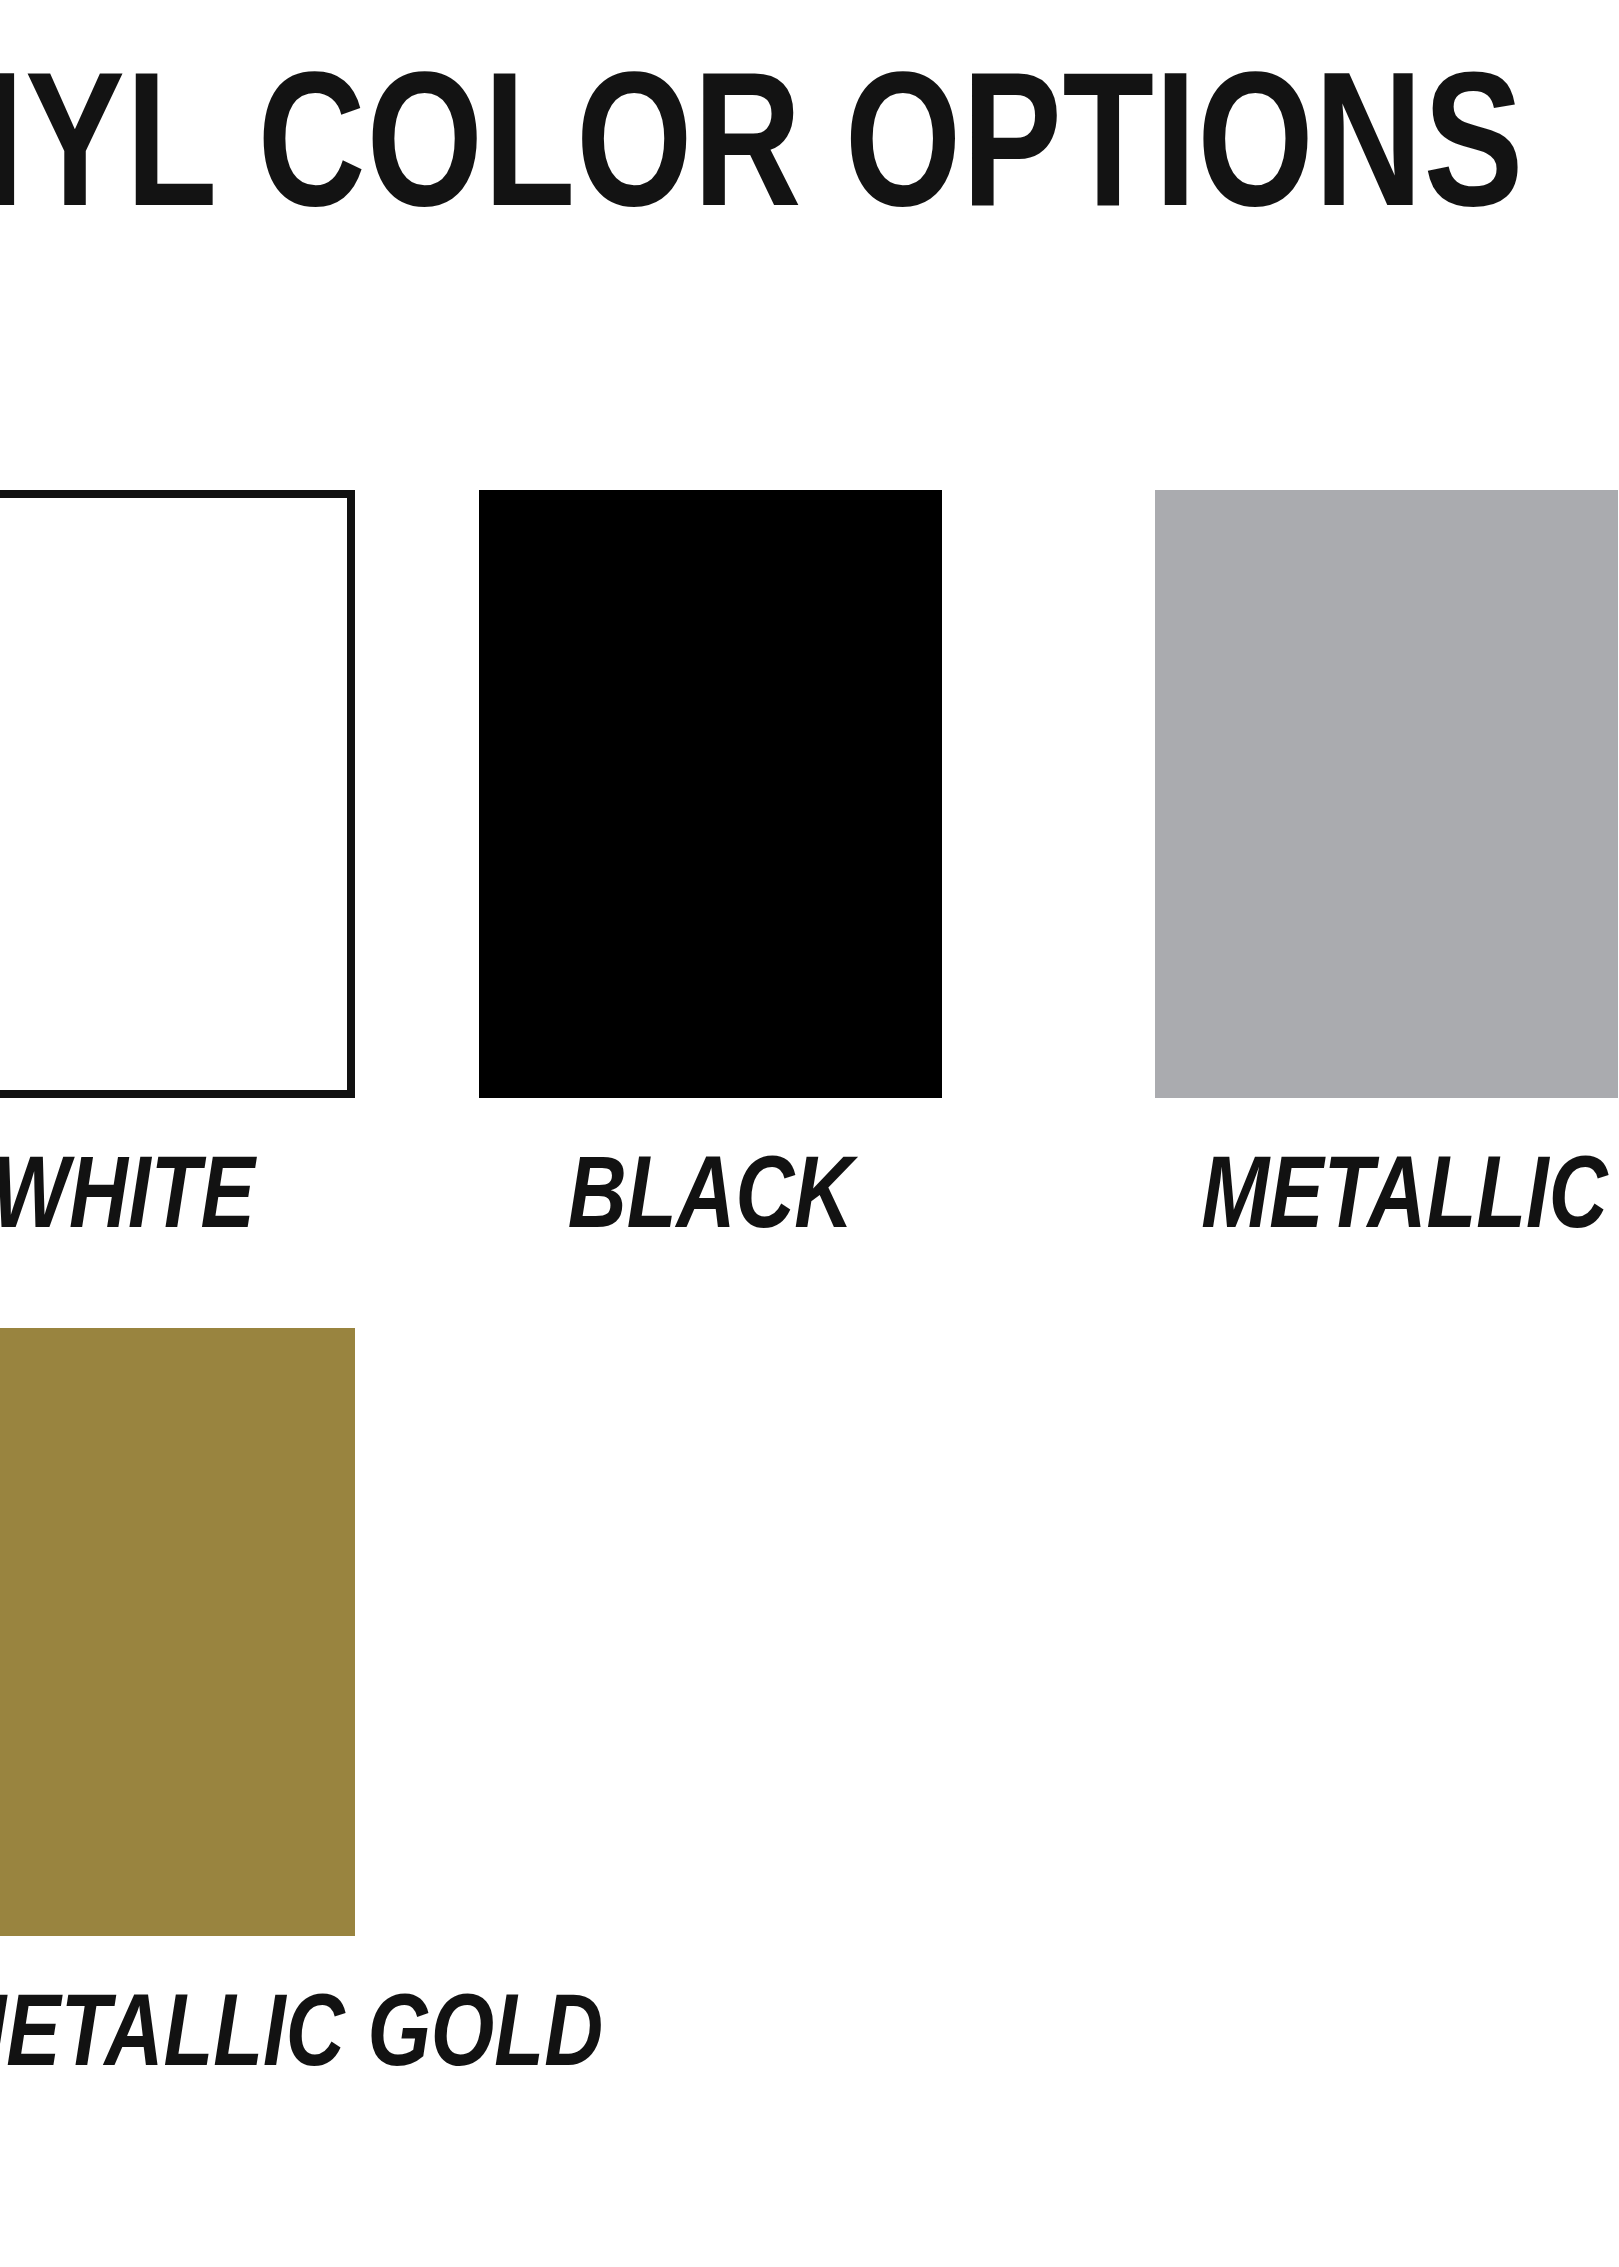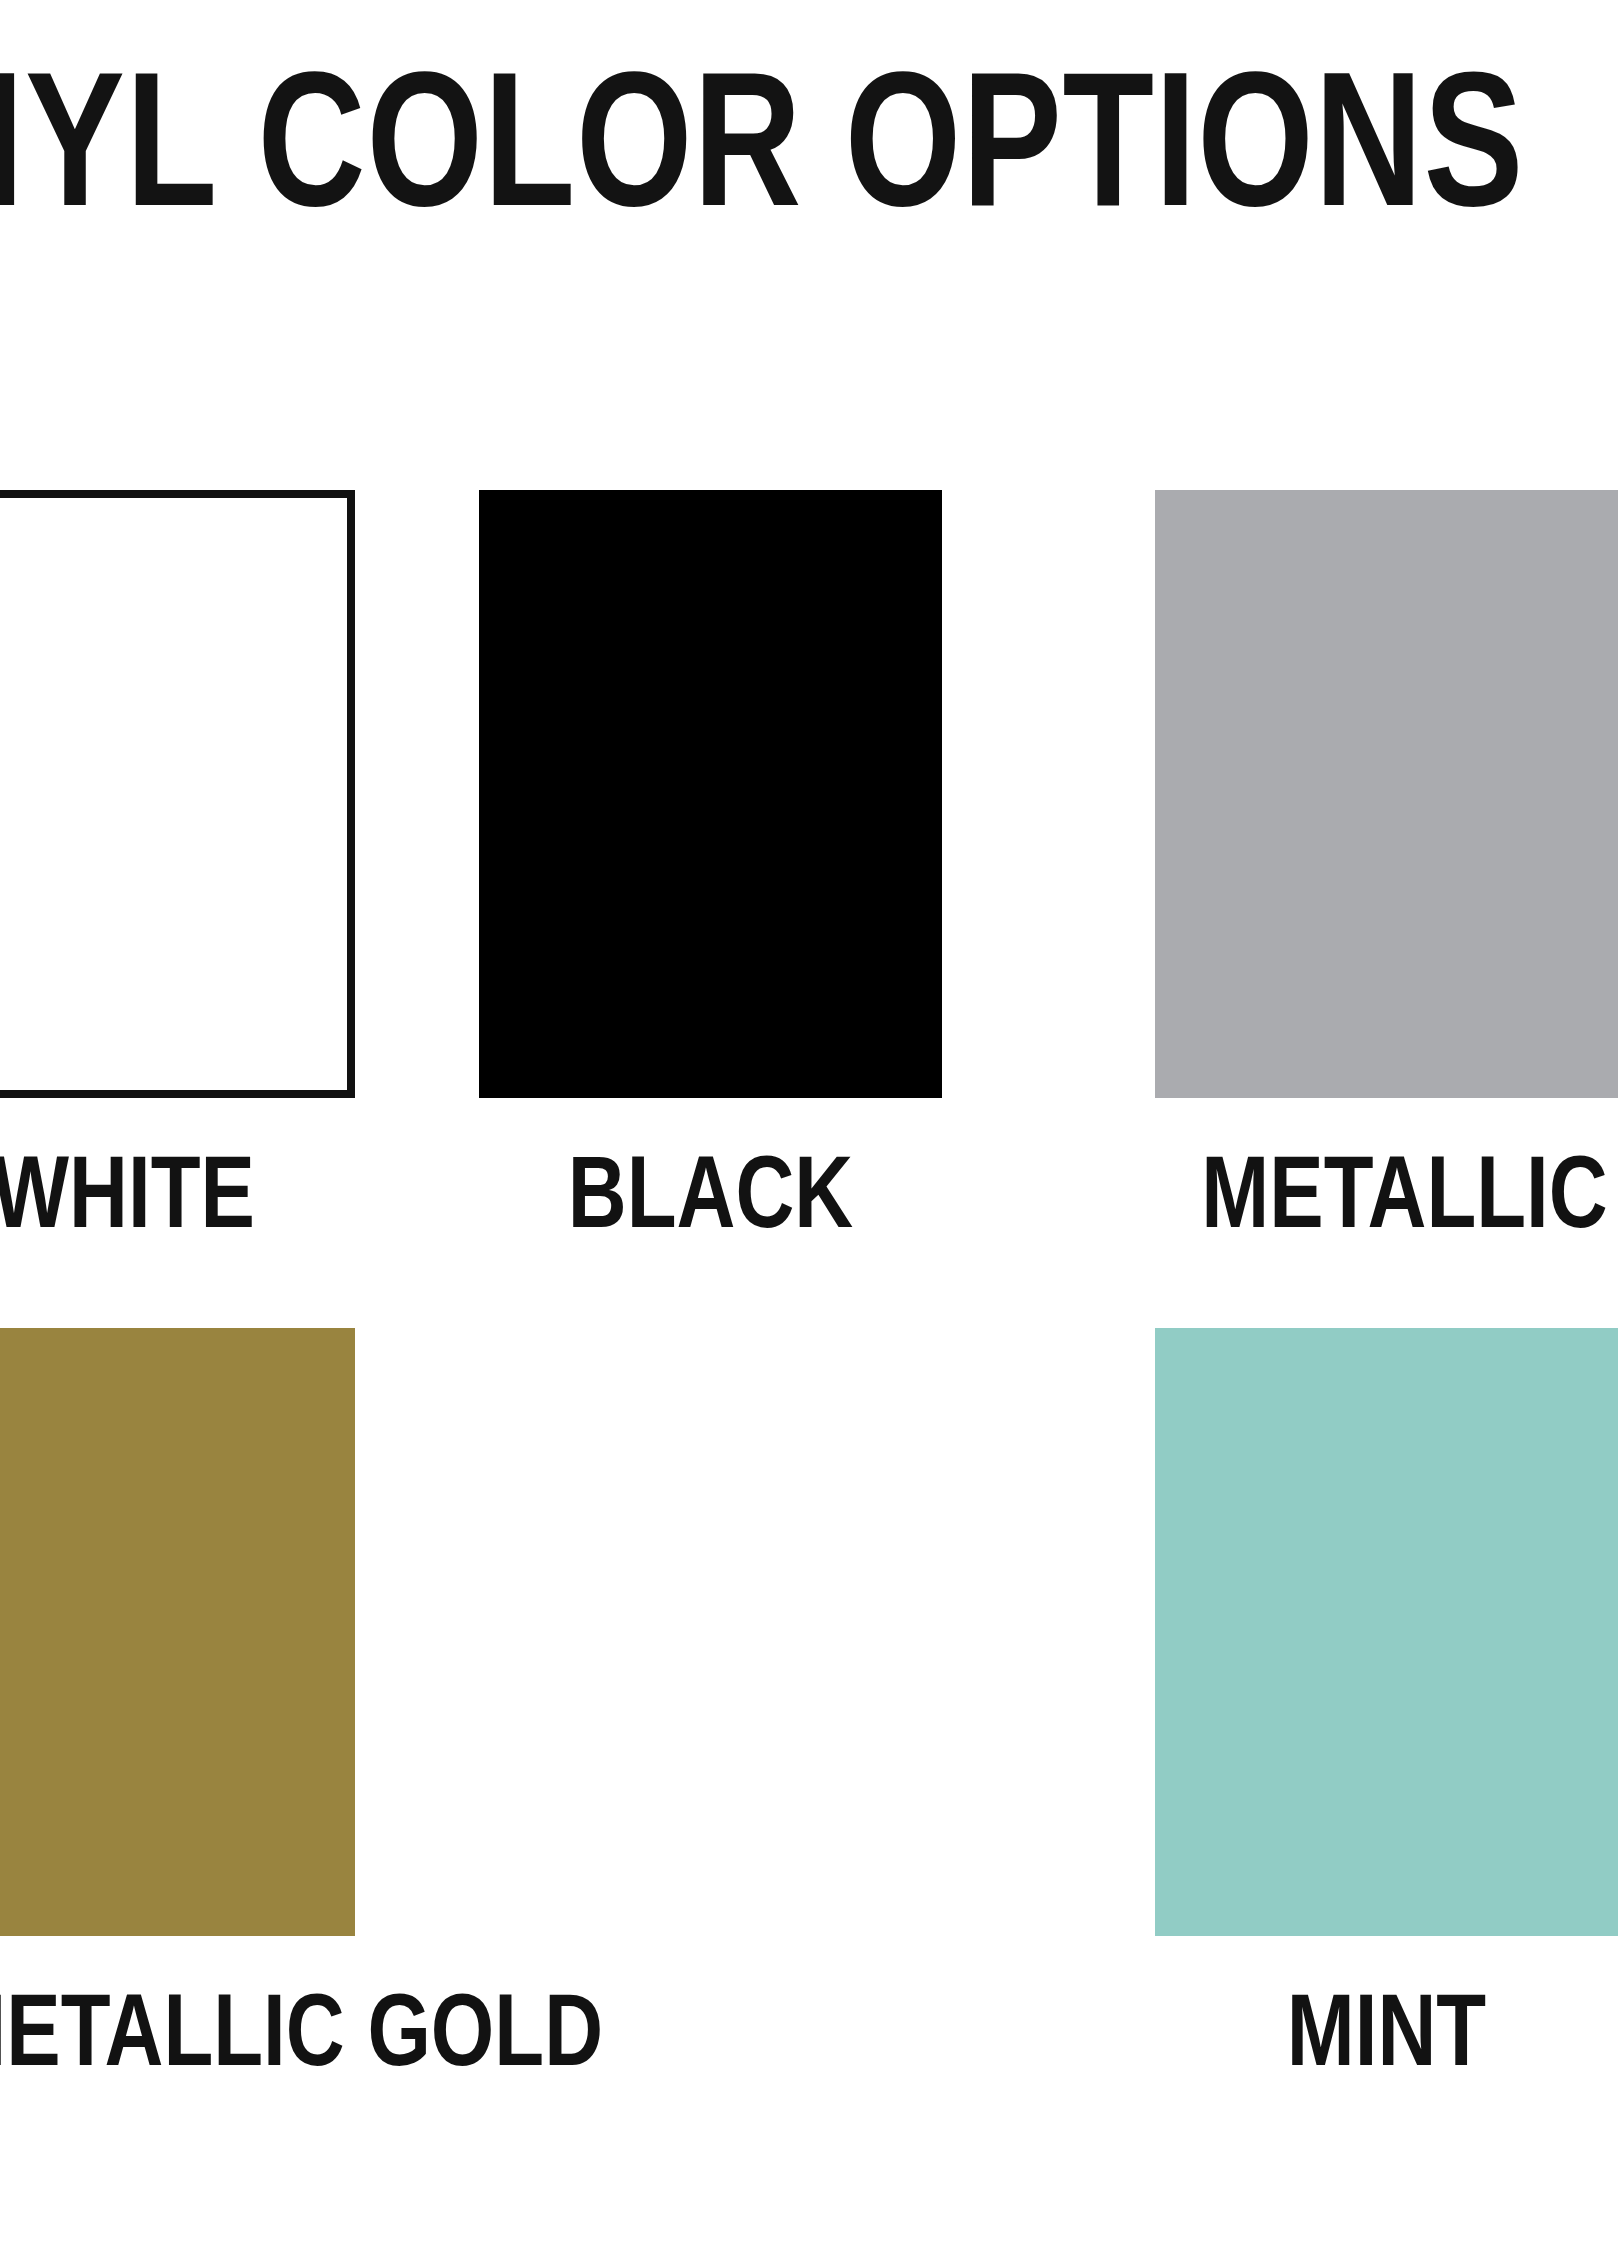--- a/index.html
+++ b/index.html
@@ -49,20 +49,21 @@
     transform-origin: left top;
   }
 
   
   .grid {
     position: absolute;
     left: 0;
     top: 0;
     width: 1423px;
     height: 2267px;
+    font-style: italic;
   }
 
   .cell {
     position: absolute;
     width: 463px;
   }
 
   .swatch {
     width: 463px;
     height: 608px;
@@ -126,20 +127,16 @@
       <div class="swatch" style="background:#aaabaf;"></div>
       <span class="label">METALLIC SILVER</span>
     </div>
 
     <div class="cell col-1 row-2">
       <div class="swatch" style="background:#99843f;"></div>
       <span class="label">METALLIC GOLD</span>
     </div>
 
 
-    <div class="cell col-3 row-2">
-      <div class="swatch" style="background:#91ccc5;"></div>
-      <span class="label">MINT</span>
-    </div>
 
   </div>
 </div>
 
 
 </body></html>

